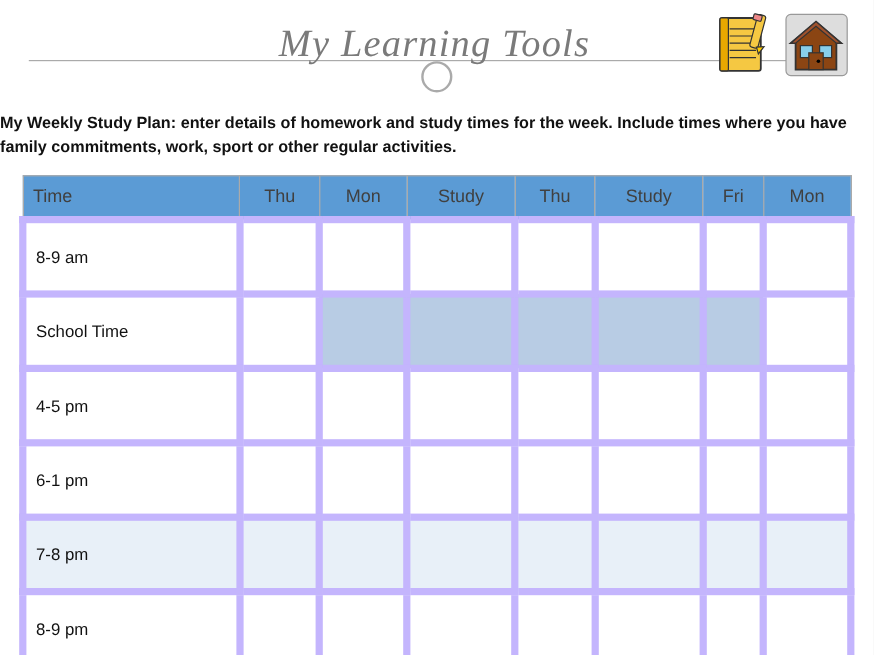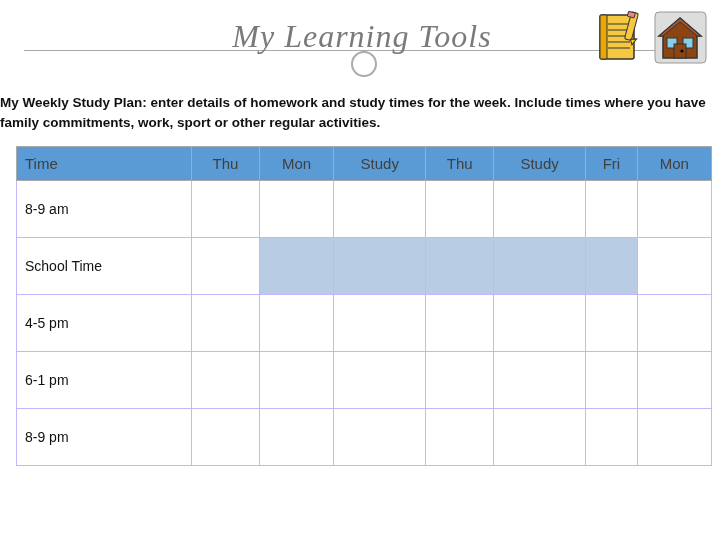--- a/index.html
+++ b/index.html
@@ -92,21 +92,21 @@
       text-align: center;
       border: 1px solid #aaa;
       font-weight: normal;
       font-size: 15px;
     }
     th:first-child {
       text-align: left;
       padding-left: 8px;
     }
     td {
-      border: 1px solid #c4b5fd;
+      border: 6px solid #c4b5fd;
       padding: 20px 4px;
       text-align: center;
       height: 38px;
       background: white;
     }
     td:first-child {
       text-align: left;
       padding-left: 8px;
       font-size: 14px;
       color: #111;
@@ -219,20 +219,30 @@
           <tr>
             <td>6-1 pm</td>
             <td></td>
             <td></td>
             <td></td>
             <td></td>
             <td></td>
             <td></td>
             <td></td>
           </tr>
+          <tr class="alt-row">
+            <td>7-8 pm</td>
+            <td></td>
+            <td></td>
+            <td></td>
+            <td></td>
+            <td></td>
+            <td></td>
+            <td></td>
+          </tr>
           <tr>
             <td>8-9 pm</td>
             <td></td>
             <td></td>
             <td></td>
             <td></td>
             <td></td>
             <td></td>
             <td></td>
           </tr>

